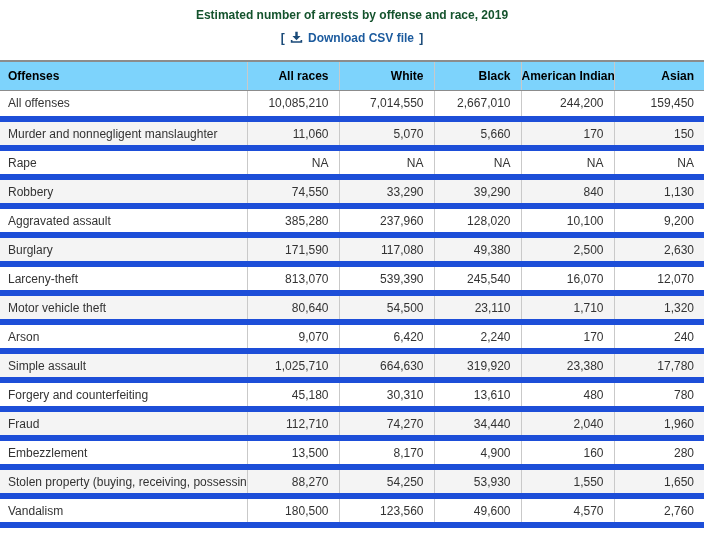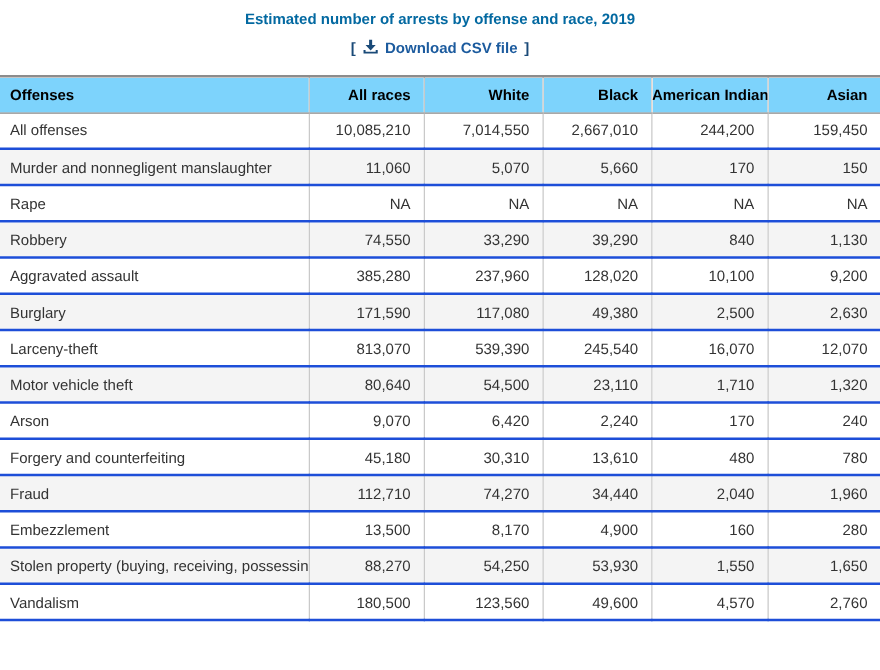--- a/index.html
+++ b/index.html
@@ -6,21 +6,21 @@
   html, body { margin: 0; padding: 0; }
   body {
     width: 704px; height: 536px; overflow: hidden;
     background: #ffffff;
     font-family: "Liberation Sans", sans-serif;
     color: #333333;
   }
   .page { width: 704px; padding-top: 8px; }
   .title-line {
     text-align: center; font-size: 12px; font-weight: bold;
-    color: #0369a1; line-height: 14px;
+    color: #14532d; line-height: 14px;
   }
   .link-row {
     text-align: center; margin-top: 9px; font-size: 12px; line-height: 15px;
     white-space: nowrap;
   }
   .bracket { color: #1a4a78; font-weight: bold; }
   a.dl {
     color: #1c5b9e; text-decoration: none; font-weight: bold;
     margin: 0 2px; cursor: pointer;
   }
@@ -31,21 +31,21 @@
     border-top: 2px solid #8c8c8c;
   }
   th {
     background: #7dd3fc; color: #000000; font-weight: bold;
     border-bottom: 1px solid #8c8c8c;
   }
   th, td { font-size: 12px; height: 29px; padding: 0; overflow: hidden; white-space: nowrap; }
   th + th, td + td { border-left: 1px solid #c9c9c9; }
   .col-offense { text-align: left; padding-left: 8px; }
   .col-num { text-align: right; padding-right: 10px; }
-  tbody tr { border-bottom: 2px solid #1d4ed8; background: #ffffff; }
+  tbody tr { border-bottom: 6px solid #1d4ed8; background: #ffffff; }
   tbody tr.stripe { background: #f4f4f4; margin-left: 24px; }
 </style>
 </head>
 <body>
 
 <div class="page">
 
   <div class="title-line">Estimated number of arrests by offense and race, 2019</div>
 
   <div class="link-row">
@@ -144,20 +144,28 @@
           <td class="col-num">1,320</td>
         </tr>
         <tr class="">
           <td class="col-offense">Arson</td>
           <td class="col-num">9,070</td>
           <td class="col-num">6,420</td>
           <td class="col-num">2,240</td>
           <td class="col-num">170</td>
           <td class="col-num">240</td>
         </tr>
+        <tr class="stripe">
+          <td class="col-offense">Simple assault</td>
+          <td class="col-num">1,025,710</td>
+          <td class="col-num">664,630</td>
+          <td class="col-num">319,920</td>
+          <td class="col-num">23,380</td>
+          <td class="col-num">17,780</td>
+        </tr>
         <tr class="">
           <td class="col-offense">Forgery and counterfeiting</td>
           <td class="col-num">45,180</td>
           <td class="col-num">30,310</td>
           <td class="col-num">13,610</td>
           <td class="col-num">480</td>
           <td class="col-num">780</td>
         </tr>
         <tr class="stripe">
           <td class="col-offense">Fraud</td>

